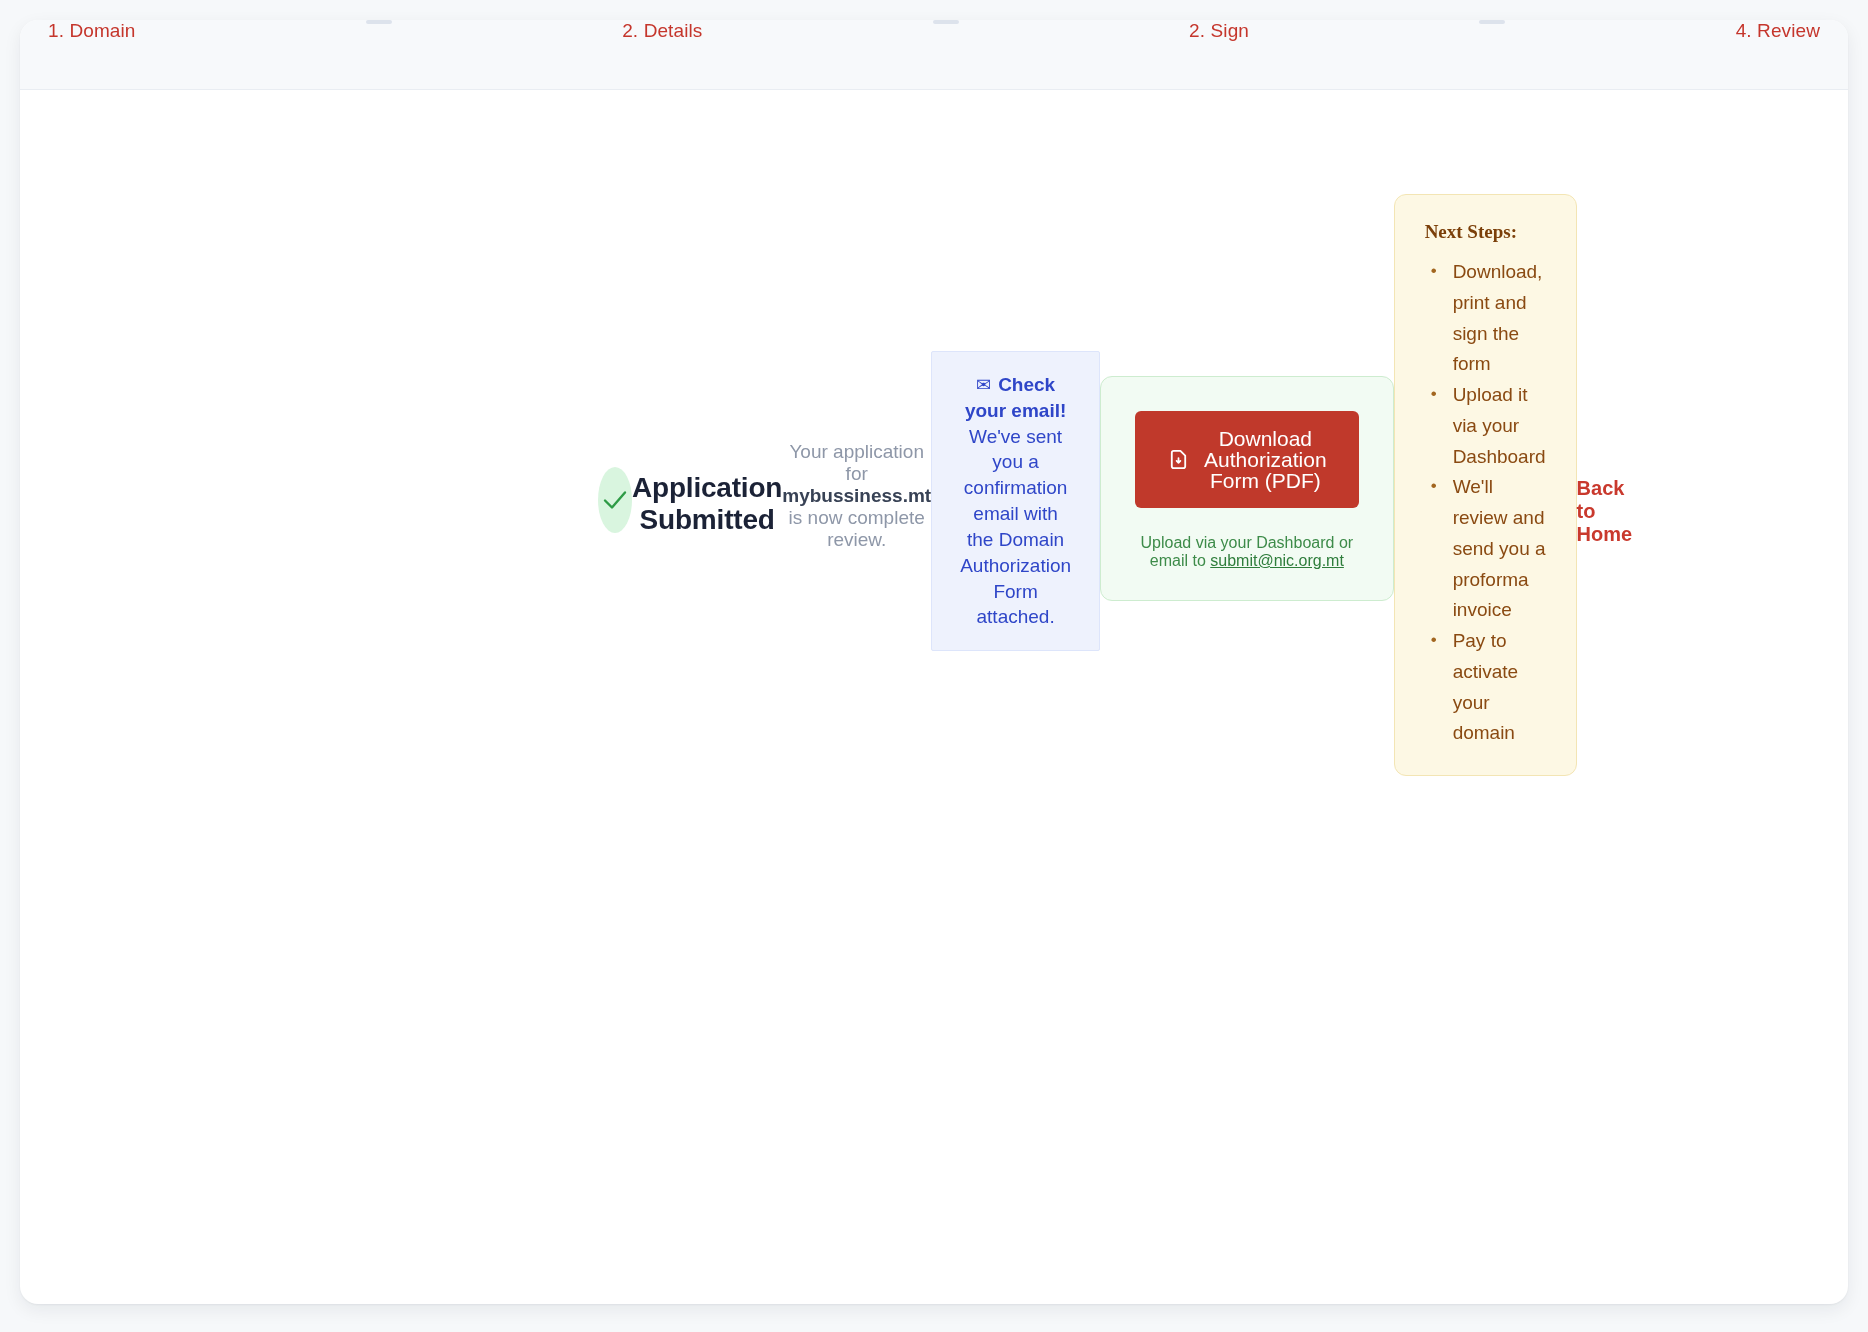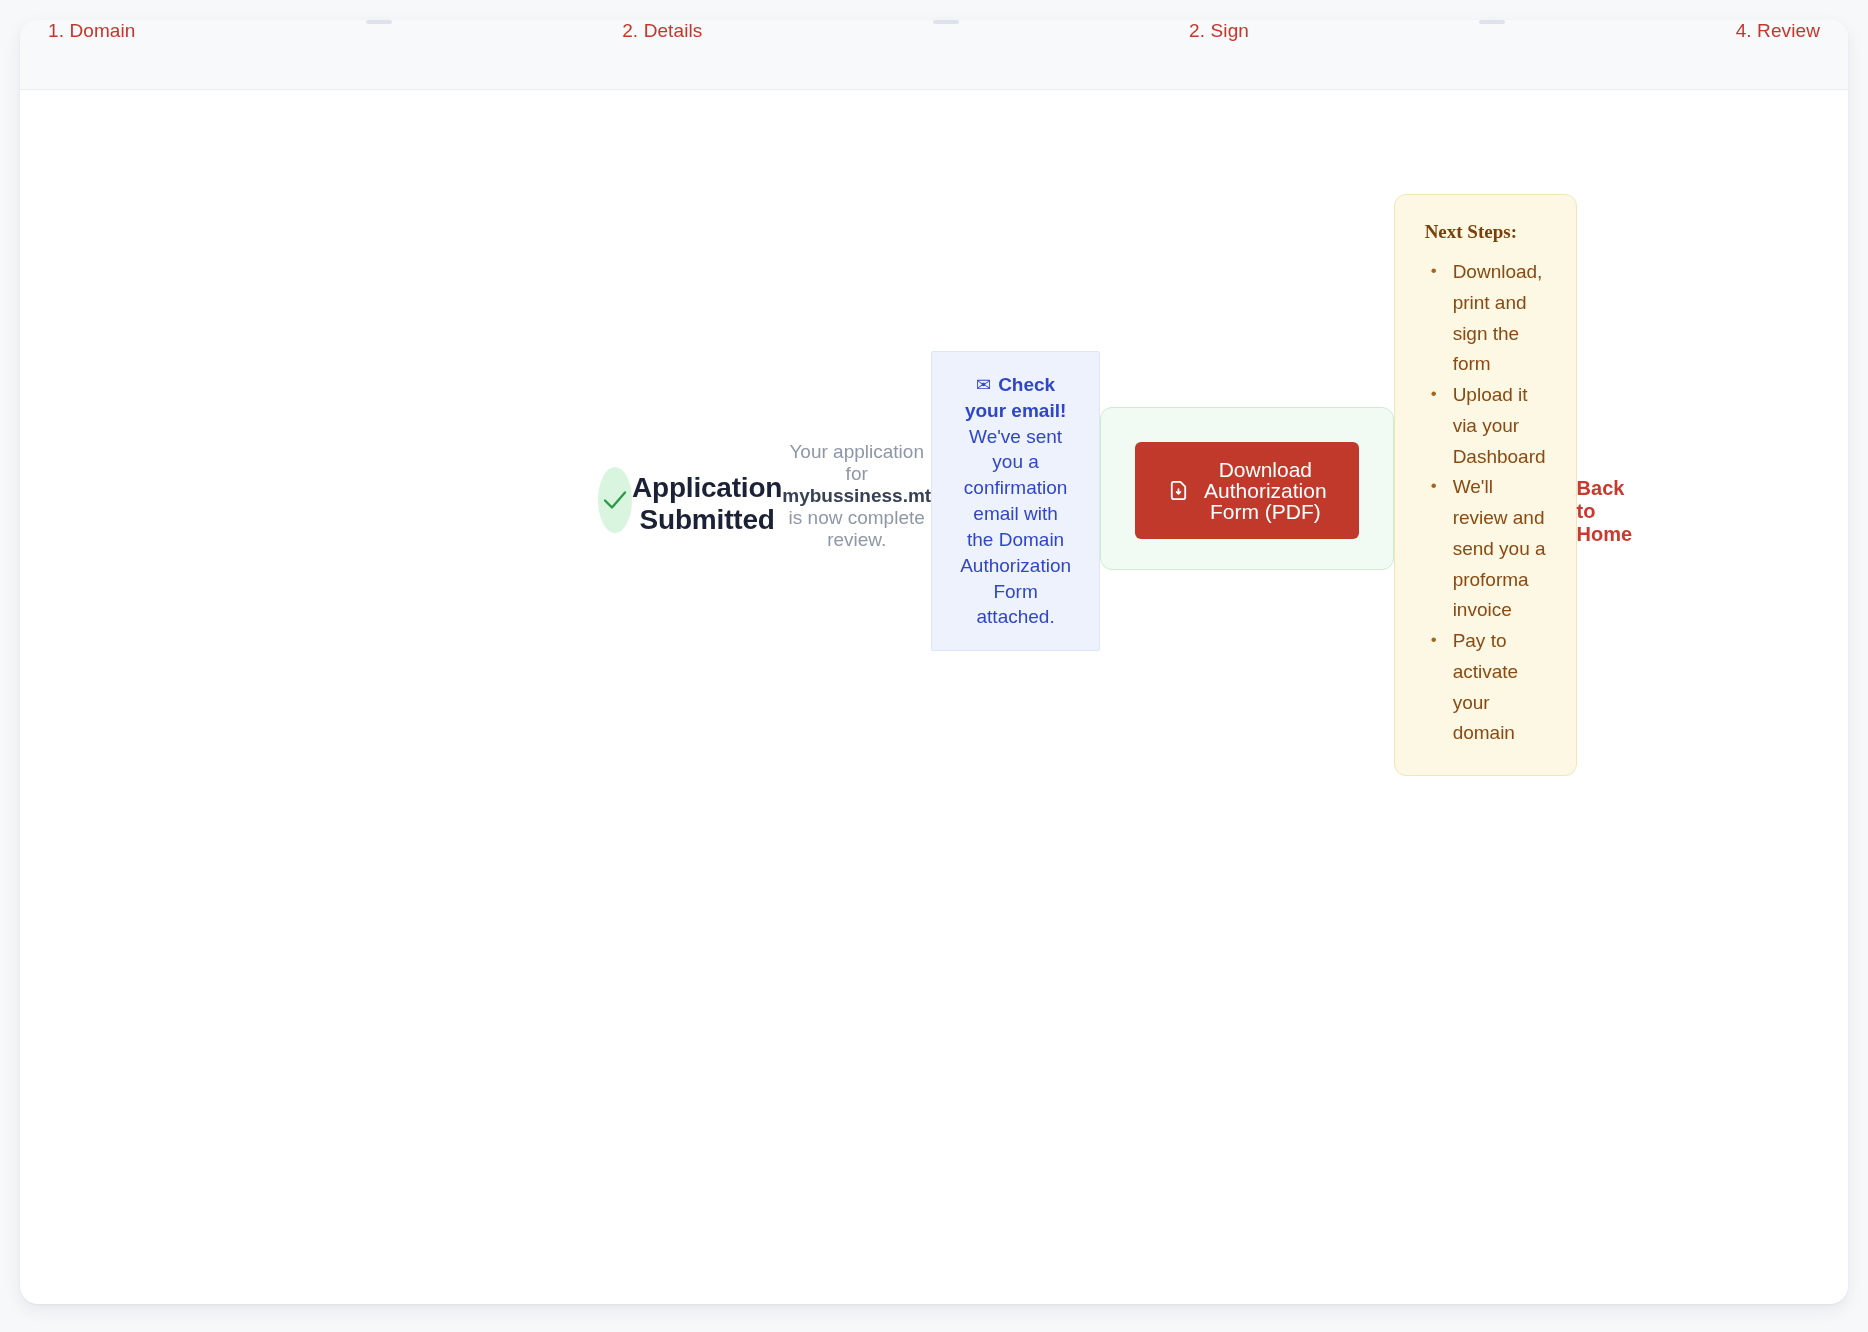--- a/index.html
+++ b/index.html
@@ -274,20 +274,21 @@
           <button class="dl-button">
             <span>
               <svg width="23" height="23" viewBox="0 0 24 24" fill="none">
                 <path d="M14 3H7a2 2 0 0 0-2 2v14a2 2 0 0 0 2 2h10a2 2 0 0 0 2-2V8l-5-5z" stroke="#ffffff" stroke-width="1.9" stroke-linejoin="round"></path>
                 <path d="M12 10.5v5m0 0 2-2m-2 2-2-2" stroke="#ffffff" stroke-width="1.8" stroke-linecap="round" stroke-linejoin="round"></path>
               </svg>
             </span>
             <span>Download Authorization Form (PDF)</span>
           </button>
 
+          <p class="green-foot"><span>Upload via your Dashboard or email to </span><a href="#">submit@nic.org.mt</a></p>
         </div>
 
         <div class="steps-box">
           <div class="steps-title">Next Steps:</div>
           <ul class="steps-list">
             <li>Download, print and sign the form</li>
             <li>Upload it via your Dashboard</li>
             <li>We'll review and send you a proforma invoice</li>
             <li>Pay to activate your domain</li>
           </ul>

